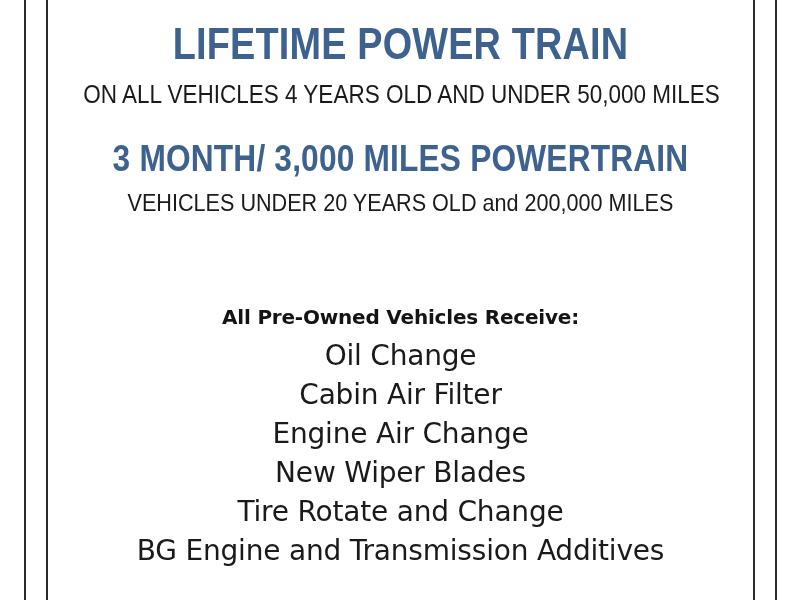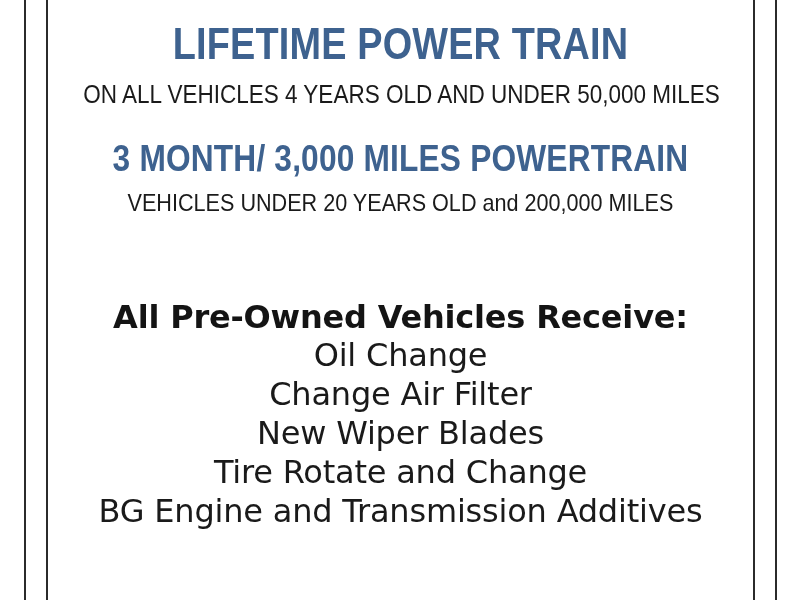--- a/index.html
+++ b/index.html
@@ -98,30 +98,30 @@
 
   
   #services {
     position: absolute;
     left: 0; right: 0;
     top: 298px;
   }
   #services-title {
     color: #141414;
     font-weight: bold;
-    font-size: 32px;
+    font-size: 20px;
     line-height: 38px;
     font-family: "DejaVu Sans", "Liberation Sans", sans-serif;
     letter-spacing: -0.2px;
     white-space: nowrap;
   }
   .service-item {
     color: #1a1a1a;
     font-weight: normal;
-    font-size: 32px;
+    font-size: 28px;
     line-height: 39px;
     font-family: "DejaVu Sans", "Liberation Sans", sans-serif;
     letter-spacing: -0.2px;
     white-space: nowrap;
   }
 </style>
 </head>
 <body>
 
 <div id="page">
@@ -136,20 +136,21 @@
     <div class="headline" id="headline-1">LIFETIME POWER TRAIN</div>
     <div class="subline" id="subline-1">ON ALL VEHICLES 4 YEARS OLD AND UNDER 50,000 MILES</div>
 
     <div class="headline" id="headline-2">3 MONTH/ 3,000 MILES POWERTRAIN</div>
     <div class="subline" id="subline-2">VEHICLES UNDER 20 YEARS OLD and 200,000 MILES</div>
 
     <div id="services">
       <div id="services-title">All Pre-Owned Vehicles Receive:</div>
 
       <div class="service-item">Oil Change</div>
-      <div class="service-item">Change Air Filter</div>
+      <div class="service-item">Cabin Air Filter</div>
+      <div class="service-item">Engine Air Change</div>
       <div class="service-item">New Wiper Blades</div>
       <div class="service-item">Tire Rotate and Change</div>
       <div class="service-item">BG Engine and Transmission Additives</div>
     </div>
 
   </div>
 </div>
 
 </body></html>

